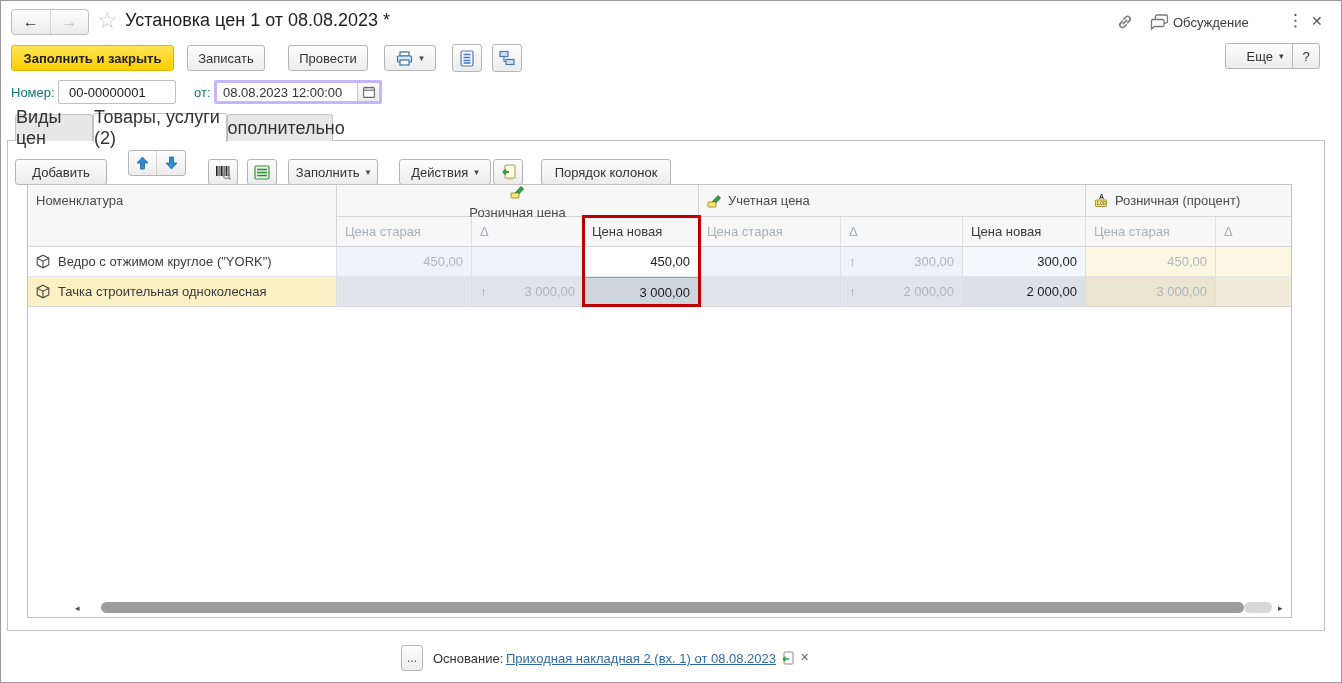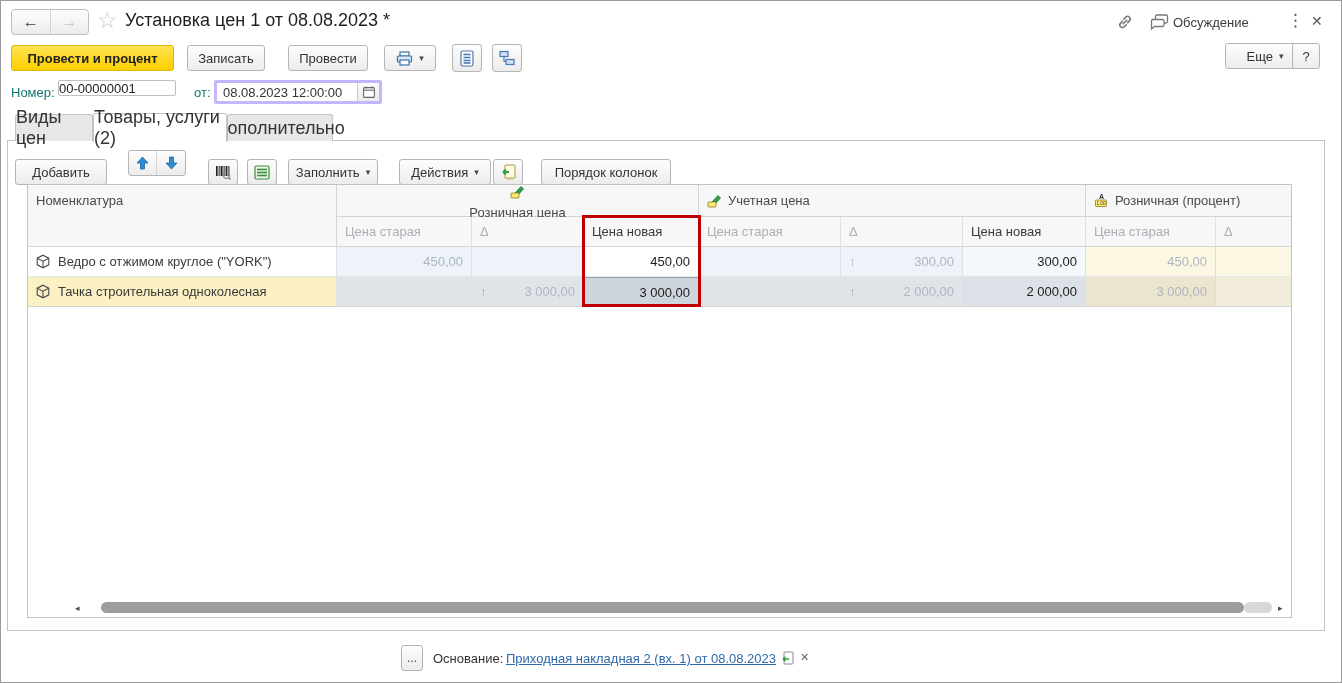--- a/index.html
+++ b/index.html
@@ -22,22 +22,22 @@
   .navgroup .half:last-child { color:#c3c3c3; }
   .star { position:absolute; left:96px; top:6px; font-size:23px; color:#c9c9c9; }
   .title { position:absolute; left:124px; top:9px; font-size:18px; color:#1f1f1f; white-space:nowrap; }
   .hdr-ico { position:absolute; top:12px; }
   .discussion-label { position:absolute; left:1172px; top:14px; font-size:13px; color:#3c3c3c; }
   .kebab { position:absolute; left:1286px; top:9px; font-size:17px; color:#555; }
   .close-x { position:absolute; left:1310px; top:12px; font-size:14px; color:#555; }
 
   
   .lbl { position:absolute; font-size:13px; color:#0f766e; }
-  .field { position:absolute; height:16px; border:1px solid #bfbfbf; border-radius:2px; background:#fff;
-           font-size:13px; color:#222; display:flex; align-items:center; padding:0 0; font-family:"Liberation Sans",sans-serif; }
+  .field { position:absolute; height:24px; border:1px solid #bfbfbf; border-radius:2px; background:#fff;
+           font-size:13px; color:#222; display:flex; align-items:center; padding:0 10px; font-family:"Liberation Sans",sans-serif; }
   .field input { border:none; outline:none; width:100%; font:13px "Liberation Sans",sans-serif; color:#222; background:transparent; }
   .datewrap { position:absolute; height:24px; border:3px solid #c4b5fd; border-radius:2px; background:#fff; display:flex; }
   .datewrap .dval { display:flex; align-items:center; padding:0 6px; font-size:13px; width:140px; }
   .datewrap .calbtn { width:22px; border-left:1px solid #c9c9c9; background:linear-gradient(#fbfbfb,#ececec);
            display:flex; align-items:center; justify-content:center; }
 
   
   .tabs { position:absolute; left:0; top:112px; width:100%; height:28px; }
   .tab { position:absolute; top:1px; height:27px; display:flex; align-items:center; justify-content:center;
          font-size:18px; color:#333; background:#e7e7e7; border:1px solid #c3c3c3; border-bottom:none;
@@ -120,21 +120,21 @@
         <g stroke="#777" stroke-width="1.3" fill="#fff">
       <rect x="5.5" y="1" width="12" height="8" rx="1.5"></rect>
       <path d="M1.5 5.5 h11 a1.5 1.5 0 0 1 1.5 1.5 v4 a1.5 1.5 0 0 1 -1.5 1.5 h-8 l-3 2.5 v-8 a1.5 1.5 0 0 1 1.5 -1.5 z" fill="#fff"></path>
     </g>
       </svg>
   </div>
   <div class="discussion-label">Обсуждение</div>
   <div class="kebab">⋮</div>
   <div class="close-x">✕</div>
 
-  <button class="btn primary" style="left:10px; top:44px; width:163px;">Провести и процент</button>
+  <button class="btn primary" style="left:10px; top:44px; width:163px;">Заполнить и закрыть</button>
   <button class="btn" style="left:186px; top:44px; width:78px;">Записать</button>
   <button class="btn" style="left:287px; top:44px; width:80px;">Провести</button>
 
   <button class="btn" style="left:383px; top:44px; width:52px;">
     <span>
       <svg width="17" height="15" viewBox="0 0 17 15">
           <g stroke="#3d6fa8" stroke-width="1.2" fill="#fff">
         <rect x="4" y="1" width="9" height="4"></rect>
         <rect x="1.5" y="5" width="14" height="6" rx="1" fill="#dce8f5"></rect>
         <rect x="4" y="9" width="9" height="5"></rect>

